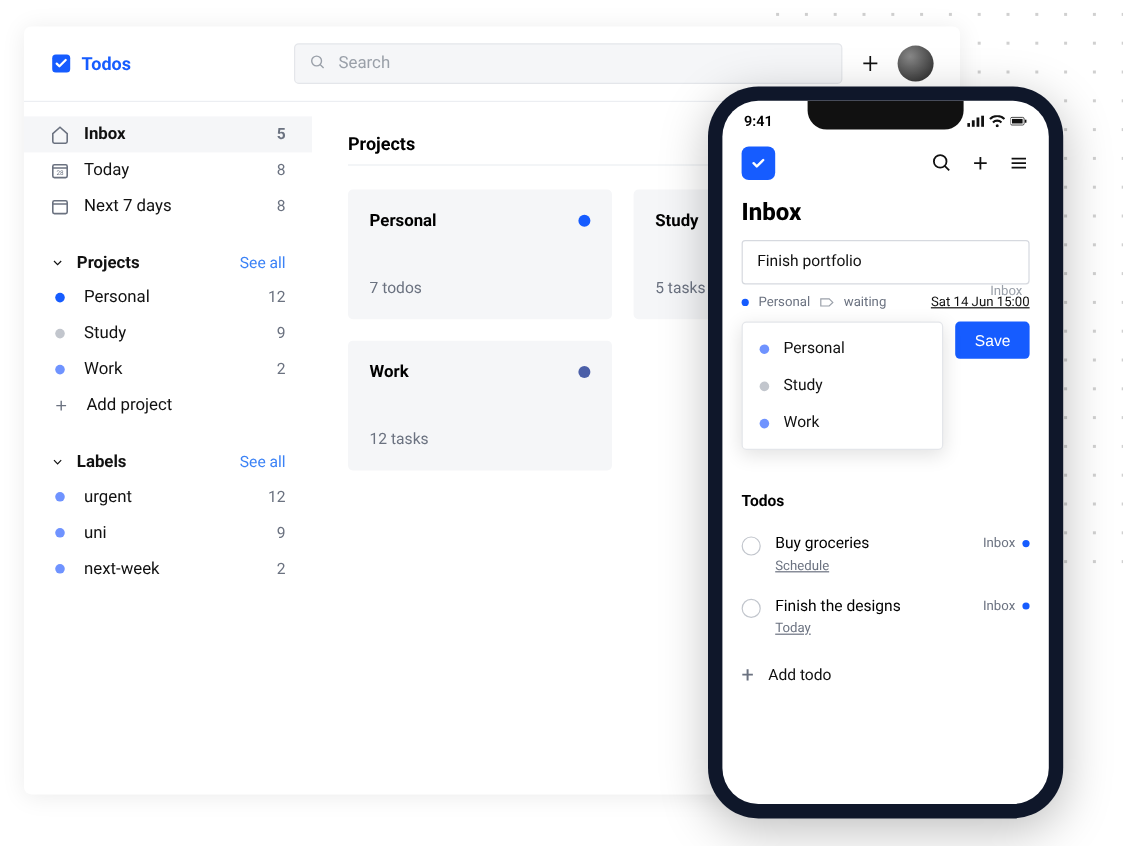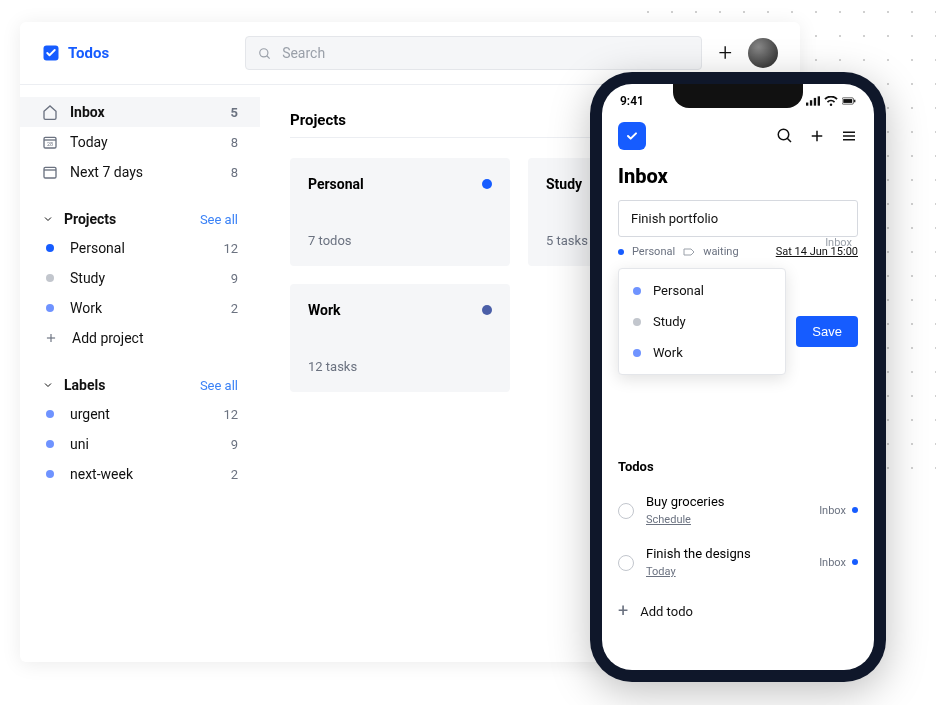--- a/index.html
+++ b/index.html
@@ -39,21 +39,21 @@
   align-items: center;
   padding: 14px 22px;
   border-bottom: 1px solid #eceef2;
   gap: 16px;
 }
 .logo { display: flex; align-items: center; gap: 8px; font-weight: 700; color: #165cff; font-size: 15px; }
 .logo-icon { width: 18px; height: 18px; }
 .search {
   flex: 1;
   display: flex;
-  align-items: flex-end;
+  align-items: flex-start;
   gap: 10px;
   background: #f5f6f8;
   border: 1px solid #e4e6ea;
   border-radius: 4px;
   padding: 8px 12px;
   color: #9aa0a9;
   font-size: 14px;
   margin-left: 120px;
 }
 .search-icon { width: 14px; height: 14px; flex-shrink: 0; }
@@ -144,24 +144,24 @@
 .dropdown {
   position:absolute; top:0; left:0; width: 168px;
   background:#fff; border:1px solid #e4e6ea; border-radius:4px;
   box-shadow: 0 4px 16px rgba(0,0,0,0.12);
   padding: 6px 0; z-index: 5;
 }
 .dd-item { display:flex; align-items:center; padding: 8px 14px; font-size: 13px; color:#111; cursor:pointer; }
 .dd-dot { width:8px; height:8px; border-radius:50%; margin-right:12px; }
 .save-btn {
   margin-left:auto; background:#165cff; color:#fff; border:none;
-  padding: 8px 16px; border-radius:4px; font-size:13px; font-weight:500; cursor:pointer;margin-top:48px;
+  padding: 8px 16px; border-radius:4px; font-size:13px; font-weight:500; cursor:pointer;
 }
 .todos-section { margin-top: 112px; }
-.todo-item { display:flex; align-items:center; gap:12px; padding: 10px 0; font-size:13px; }
+.todo-item { display:flex; align-items:flex-start; gap:12px; padding: 10px 0; font-size:13px; }
 .todo-circle { width:16px; height:16px; border:1.5px solid #c2c6cd; border-radius:50%; flex-shrink:0; margin-top:1px; }
 .todo-body { flex:1; display:flex; flex-direction:column; gap:4px; }
 .todo-sched { font-size:11px; color:#6b7280; text-decoration:underline; }
 .todo-right { display:flex; align-items:center; gap:6px; font-size:11px; color:#6b7280; }
 .todo-right .d { width:6px; height:6px; border-radius:50%; background:#165cff; }
 .add-todo { display:flex; align-items:center; gap:12px; padding: 14px 0; font-size:13px; color:#111; }
 .add-todo .pl { font-size:18px; color:#6b7280; line-height:1; }
 .first-todo { position:relative; }
 .first-inbox { position:absolute; right:0; top:-32px; display:flex; align-items:center; gap:6px; font-size:11px; color:#9aa0a9; }
 </style>

